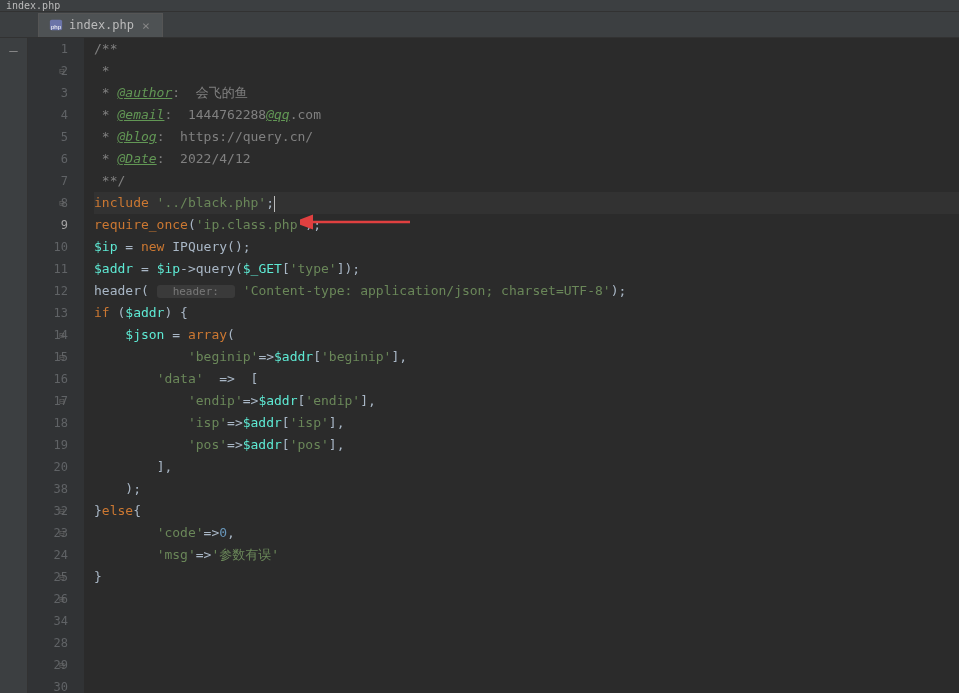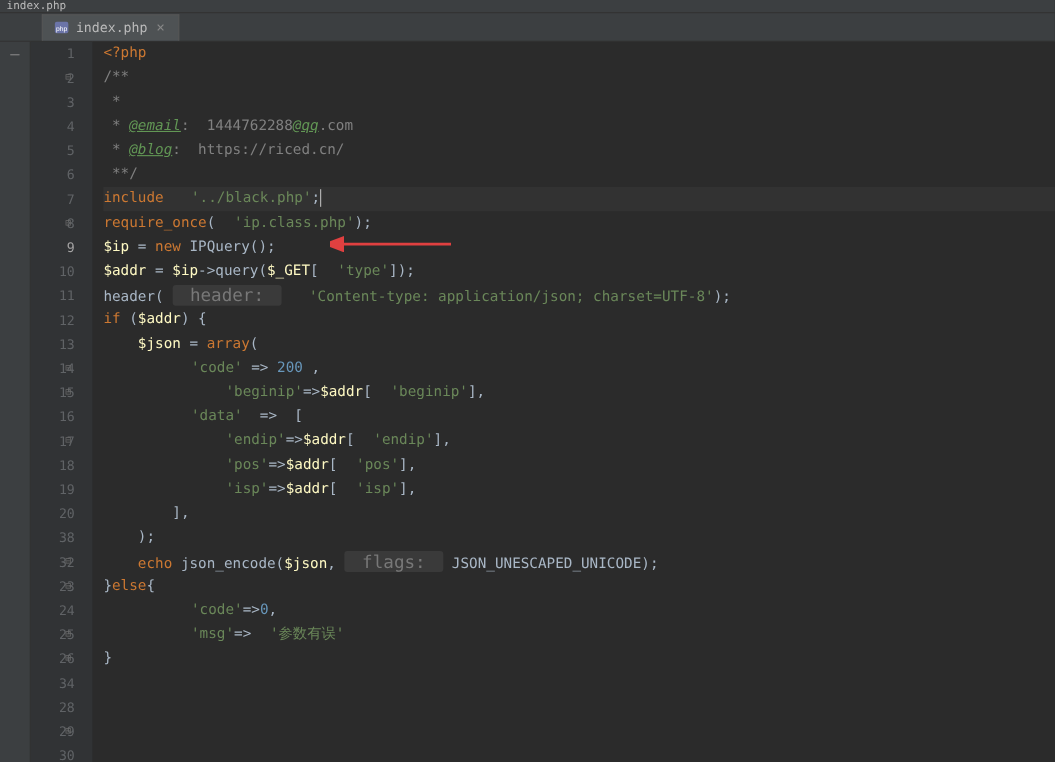--- a/index.html
+++ b/index.html
@@ -17,24 +17,24 @@
   .gutter .ln.hl { color:#a4a3a3; }
   .fold { position:absolute; left:56px; top:0; width:14px; }
   .fold .mk { position:absolute; left:0; width:12px; height:22px; color:#6a6a6a; font-size:9px; display:flex; align-items:center; justify-content:center; }
   .code { flex:1; background:#2b2b2b; padding-left:10px; }
   .line { height:22px; line-height:22px; white-space:pre; }
   .line.hl { background:#323232; }
   
   .kw { color:#cc7832; }
   .cm { color:#808080; }
   .tag { color:#629755; font-style:italic; text-decoration:underline; }
-  .str { color:#6a8759;margin-left:17px; }
-  .var { color:#fef9c3; }
+  .str { color:#6a8759; }
+  .var { color:#5eead4; }
   .num { color:#6897bb; }
-  .hint { color:#787878; background:#3a3a3a; border-radius:3px; padding:0 16px; font-size:16px; }
+  .hint { color:#787878; background:#3a3a3a; border-radius:3px; padding:0 16px; font-size:11px; }
   .cursor { border-left:1px solid #bbb; display:inline-block; height:16px; vertical-align:middle; }
   .arrow { position:absolute; pointer-events:none; }
 </style>
 </head>
 <body>
 
 <div class="titlebar">index.php</div>
 
 <div class="tabbar">
   <div class="tab">
@@ -92,42 +92,41 @@
     <div class="mk" style="top:308px">⊟</div>
     <div class="mk" style="top:352px">⊟</div>
     <div class="mk" style="top:462px">⊟</div>
     <div class="mk" style="top:484px">⊟</div>
     <div class="mk" style="top:528px">⊟</div>
     <div class="mk" style="top:550px">⊟</div>
     <div class="mk" style="top:616px">⊟</div>
   </div>
 
   <div class="code">
-    <div class="line"><span class="kw">&lt;?php</span></div>
     <div class="line"><span class="cm">/**</span></div>
     <div class="line"><span class="cm"> *</span></div>
+    <div class="line"><span class="cm"> * </span><span class="tag">@author</span><span class="cm">:  会飞的鱼</span></div>
     <div class="line"><span class="cm"> * </span><span class="tag">@email</span><span class="cm">:  1444762288</span><span class="tag">@qq</span><span class="cm">.com</span></div>
-    <div class="line"><span class="cm"> * </span><span class="tag">@blog</span><span class="cm">:  https://riced.cn/</span></div>
+    <div class="line"><span class="cm"> * </span><span class="tag">@blog</span><span class="cm">:  https://query.cn/</span></div>
+    <div class="line"><span class="cm"> * </span><span class="tag">@Date</span><span class="cm">:  2022/4/12</span></div>
     <div class="line"><span class="cm"> **/</span></div>
     <div class="line hl"><span class="kw">include</span><span class="str"> '../black.php'</span><span>;</span><span class="cursor"></span></div>
     <div class="line"><span class="kw">require_once</span><span>(</span><span class="str">'ip.class.php'</span><span>);</span></div>
     <div class="line"><span class="var">$ip</span><span> = </span><span class="kw">new</span><span> IPQuery</span><span>();</span></div>
     <div class="line"><span class="var">$addr</span><span> = </span><span class="var">$ip</span><span>-&gt;</span><span>query</span><span>(</span><span class="var">$_GET</span><span>[</span><span class="str">'type'</span><span>]);</span></div>
     <div class="line"><span>header</span><span>( </span><span class="hint">header:</span><span class="str"> 'Content-type: application/json; charset=UTF-8'</span><span>);</span></div>
     <div class="line"><span class="kw">if</span><span> (</span><span class="var">$addr</span><span>) {</span></div>
     <div class="line">    <span class="var">$json</span><span> = </span><span class="kw">array</span><span>(</span></div>
-    <div class="line">        <span class="str">'code'</span><span> =&gt; </span><span class="num">200</span><span> ,</span></div>
     <div class="line">            <span class="str">'beginip'</span><span>=&gt;</span><span class="var">$addr</span><span>[</span><span class="str">'beginip'</span><span>],</span></div>
     <div class="line">        <span class="str">'data'</span><span>  =&gt;  [</span></div>
     <div class="line">            <span class="str">'endip'</span><span>=&gt;</span><span class="var">$addr</span><span>[</span><span class="str">'endip'</span><span>],</span></div>
+    <div class="line">            <span class="str">'isp'</span><span>=&gt;</span><span class="var">$addr</span><span>[</span><span class="str">'isp'</span><span>],</span></div>
     <div class="line">            <span class="str">'pos'</span><span>=&gt;</span><span class="var">$addr</span><span>[</span><span class="str">'pos'</span><span>],</span></div>
-    <div class="line">            <span class="str">'isp'</span><span>=&gt;</span><span class="var">$addr</span><span>[</span><span class="str">'isp'</span><span>],</span></div>
     <div class="line">        <span>],</span></div>
     <div class="line">    <span>);</span></div>
-    <div class="line">    <span class="kw">echo</span><span> json_encode</span><span>(</span><span class="var">$json</span><span>, </span><span class="hint">flags:</span><span> JSON_UNESCAPED_UNICODE</span><span>);</span></div>
     <div class="line"><span>}</span><span class="kw">else</span><span>{</span></div>
     <div class="line">        <span class="str">'code'</span><span>=&gt;</span><span class="num">0</span><span>,</span></div>
     <div class="line">        <span class="str">'msg'</span><span>=&gt;</span><span class="str">'参数有误'</span></div>
     <div class="line"><span>}</span></div>
   </div>
 
   <svg class="arrow" style="left:300px; top:172px;" width="120" height="24">
     <defs>
         <marker id="ah" markerWidth="10" markerHeight="10" refX="2" refY="3" orient="auto">
           <path d="M0,0 L0,6 L8,3 z" fill="#e04040"></path>

